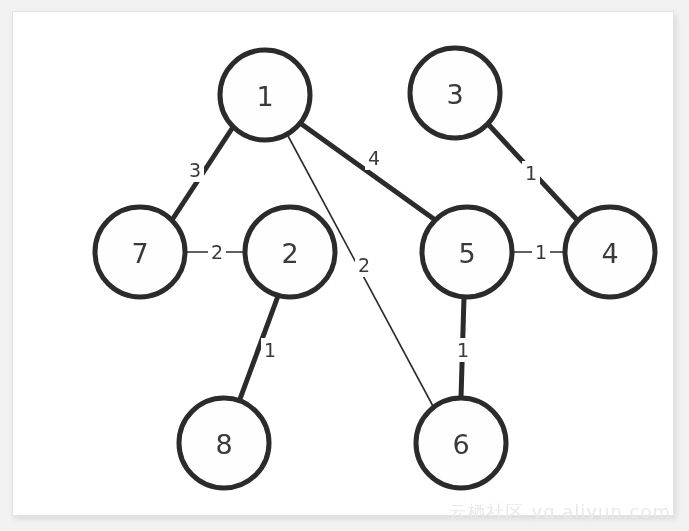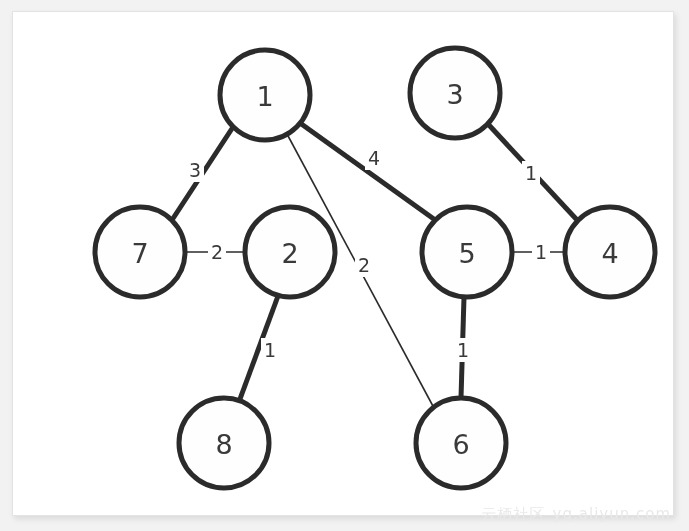--- a/index.html
+++ b/index.html
@@ -64,21 +64,21 @@
     dominant-baseline: central;
   }
   .edge-label-bg {
     fill: #ffffff;
   }
   #watermark {
     position: absolute;
     right: 18px;
     bottom: 7px;
     font-family: "DejaVu Sans", "Liberation Sans", sans-serif;
-    font-size: 15px;
+    font-size: 18px;
     color: #e9e9e9;
     letter-spacing: 1px;
     white-space: nowrap;
     user-select: none;
   }
   #watermark .wm-cn { margin-right: 7px; }
 </style>
 </head>
 <body>
 

